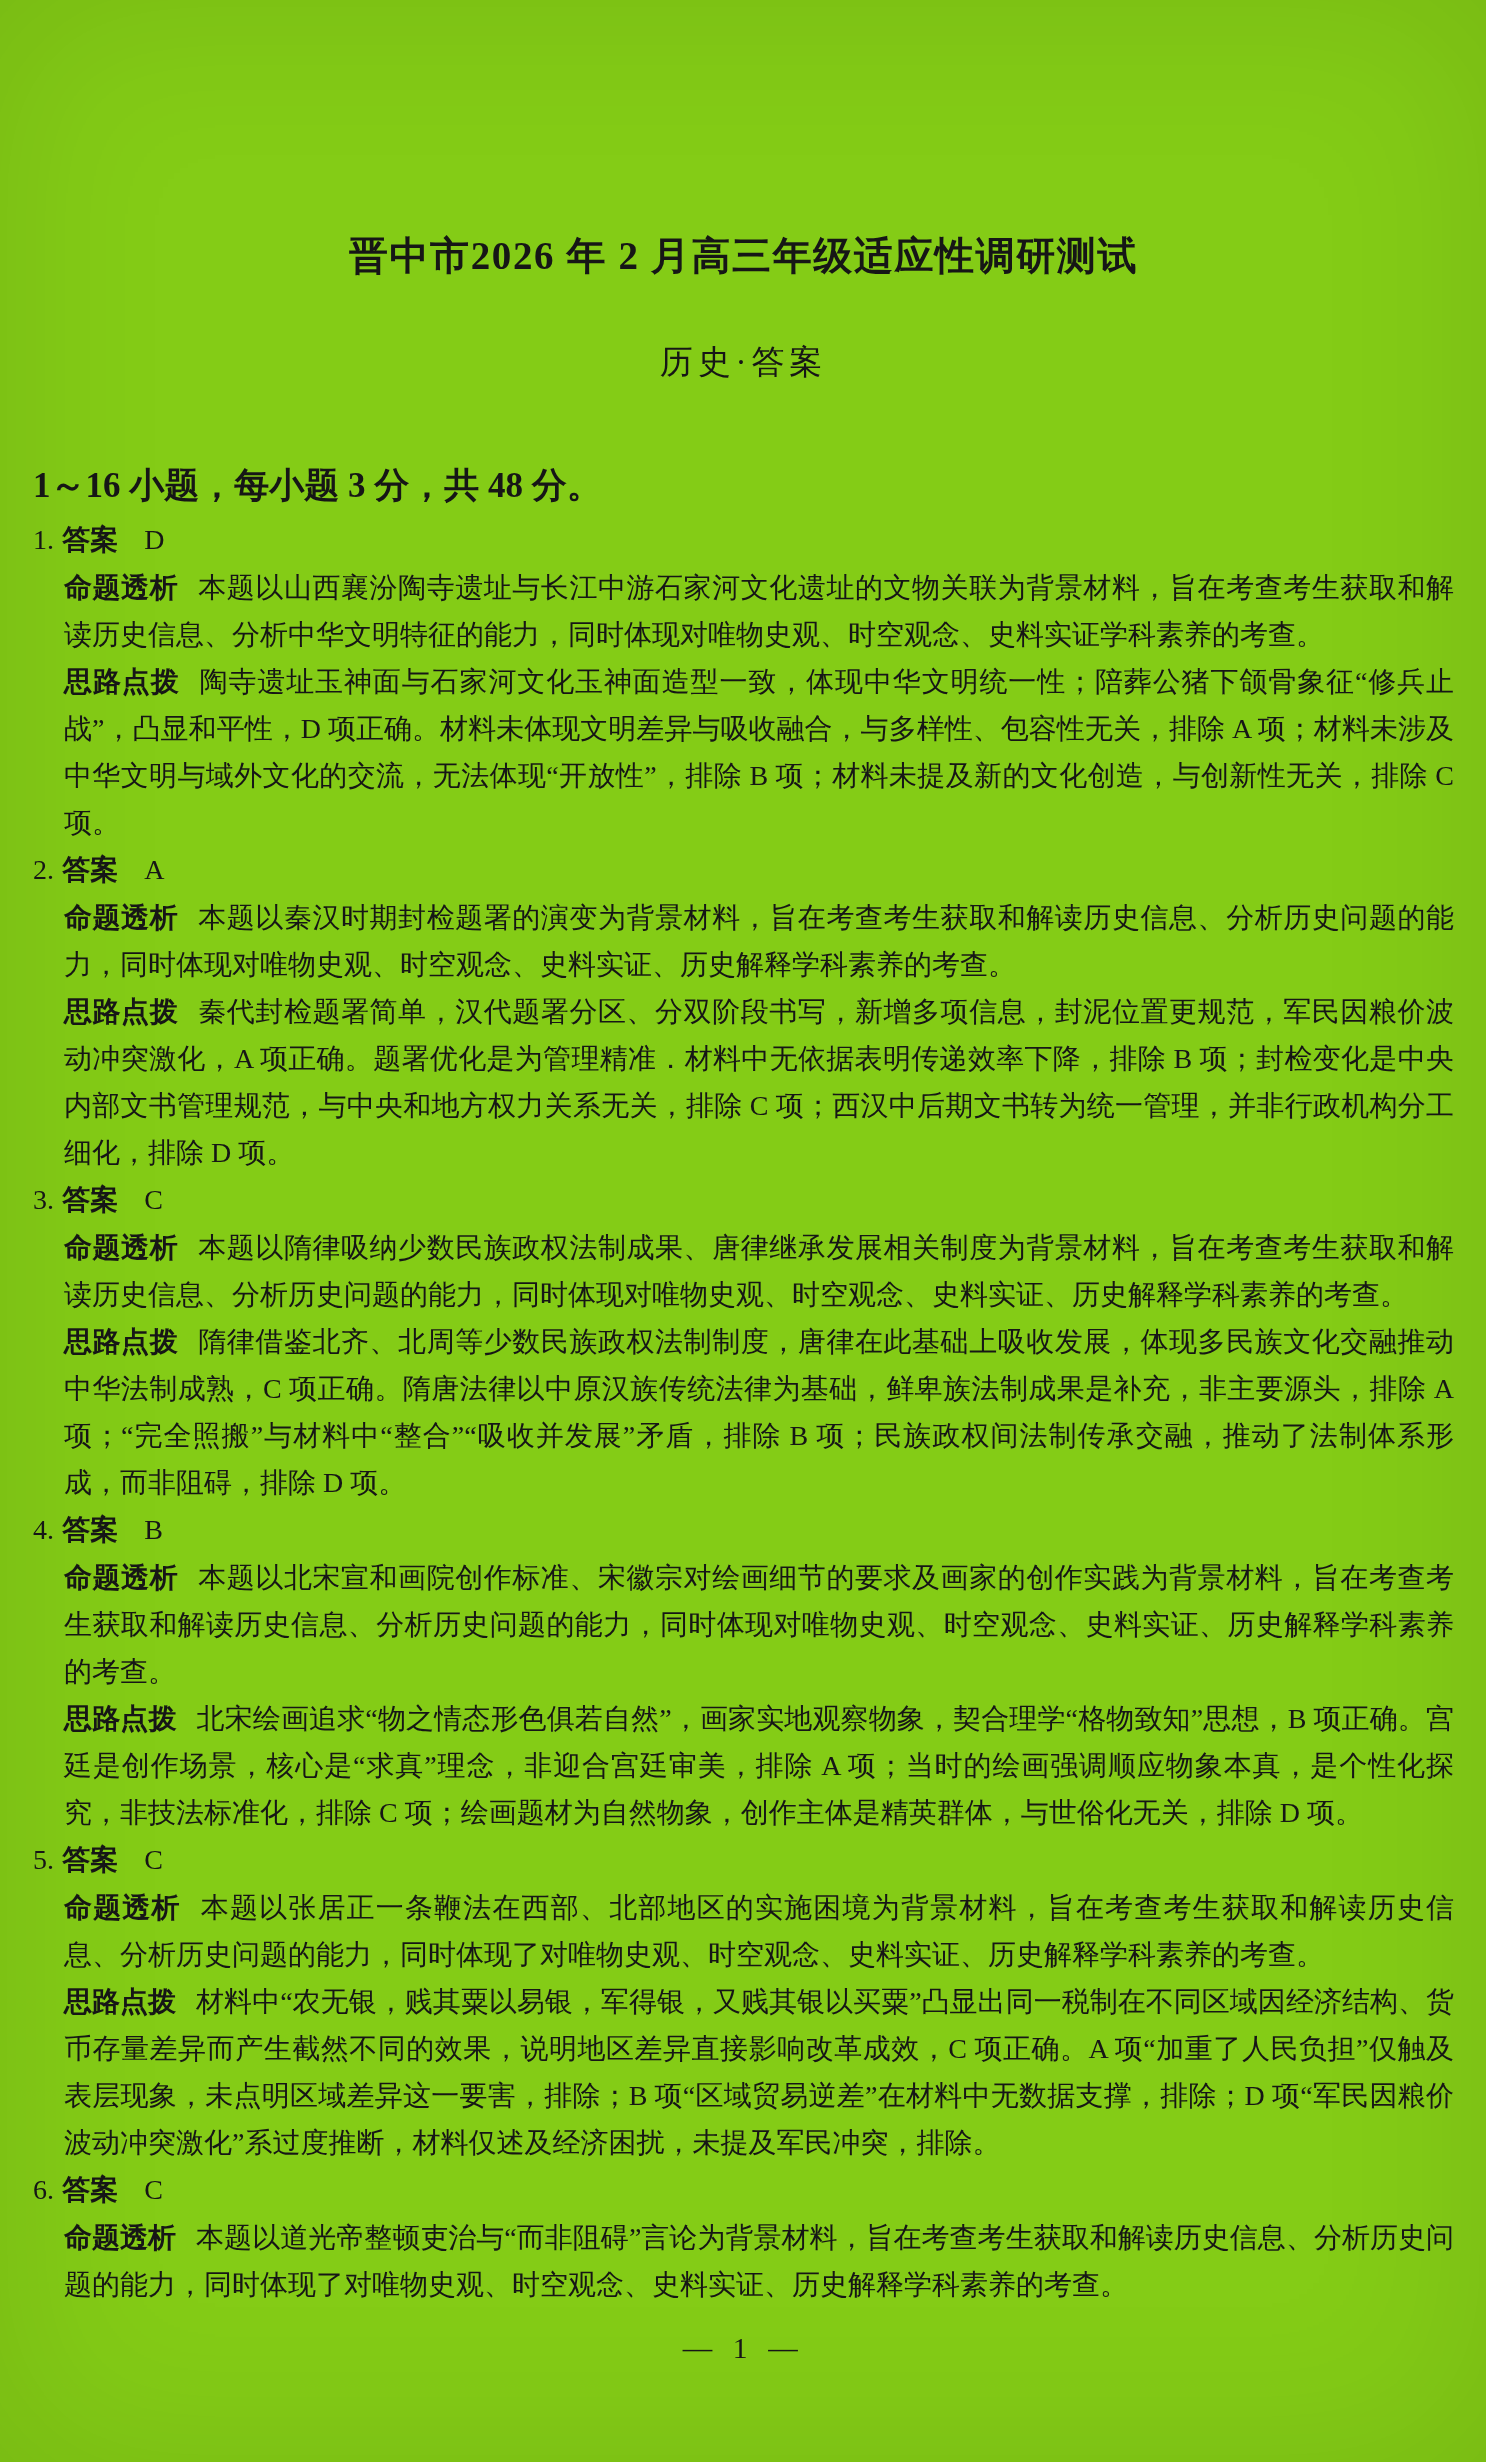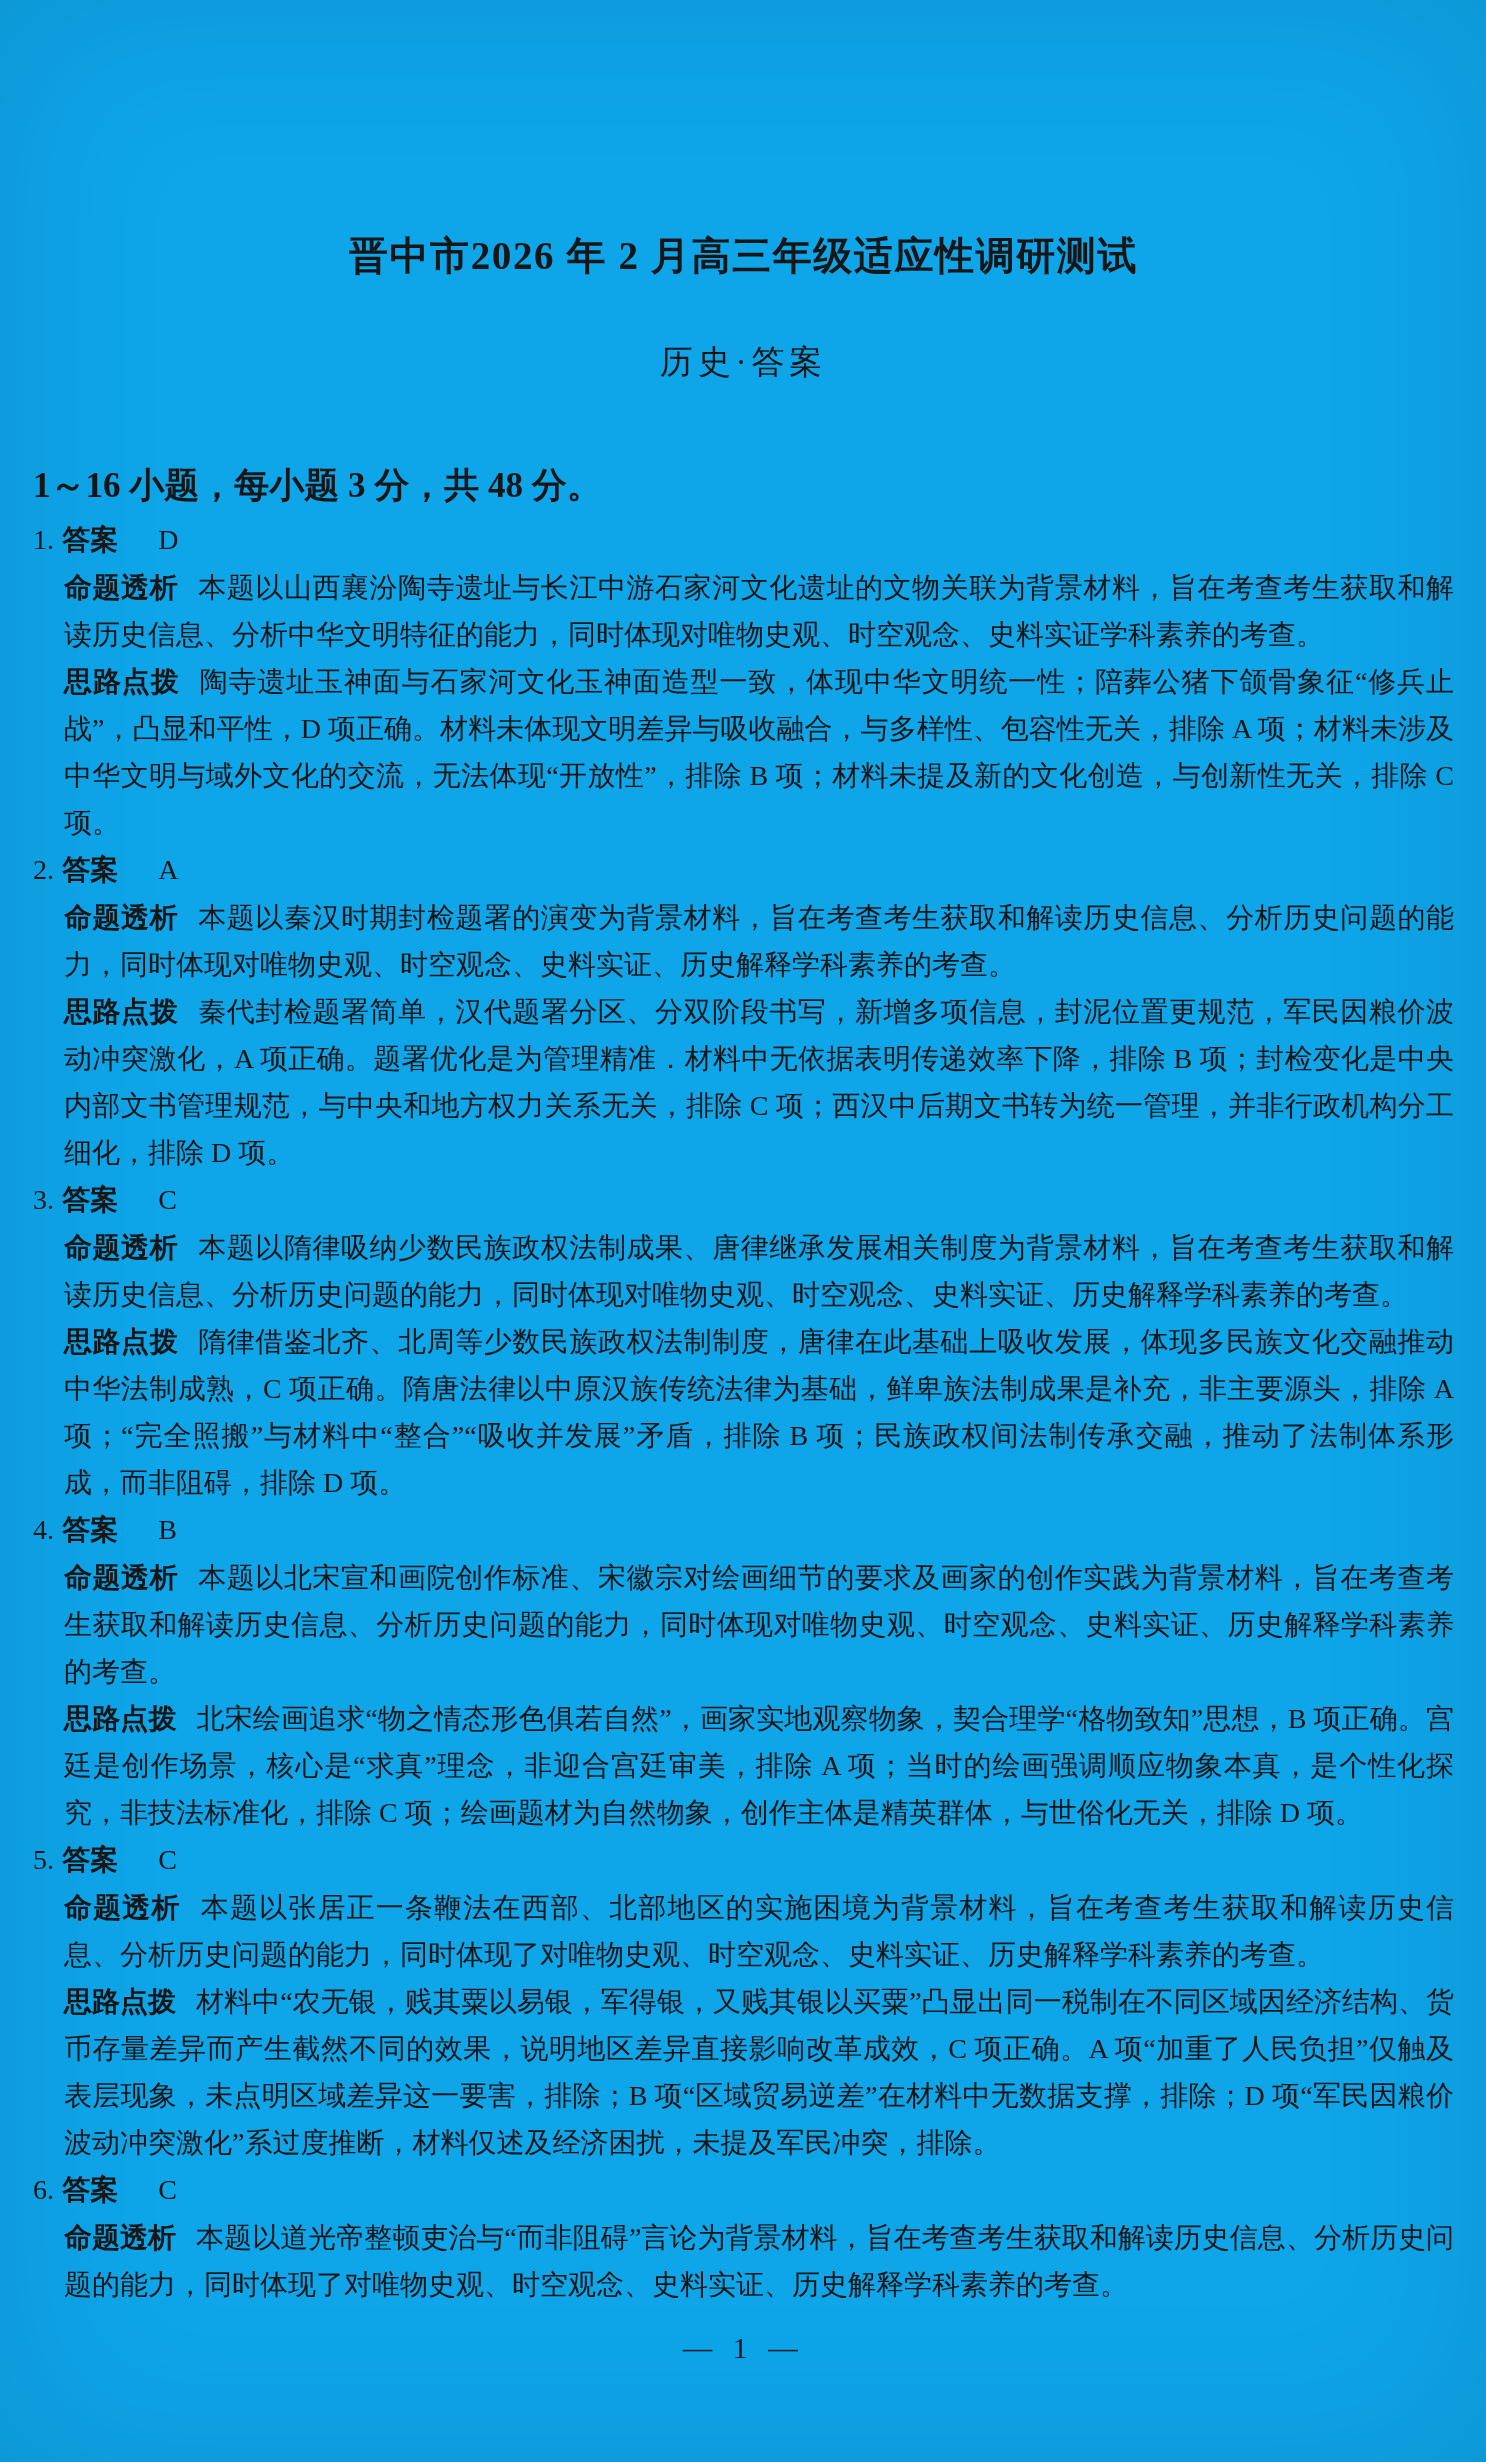--- a/index.html
+++ b/index.html
@@ -6,21 +6,21 @@
     margin: 0;
     padding: 0;
     background: #b9b8b4;
     font-family: "Liberation Serif", "DejaVu Serif", serif;
   }
   .sheet {
     position: relative;
     width: 1487px;
     height: 2462px;
     margin: 0 auto;
-    background: #0ea5e9;
+    background: #84cc16;
     box-shadow: inset 0 0 180px rgba(0,0,0,0.10);
     color: #161616;
     box-sizing: border-box;
     padding: 229px 33px 0 33px;
     overflow: hidden;
   }
   .title {
     margin: 0 0 57px 0;
     text-align: center;
     font-size: 39px;
@@ -42,21 +42,21 @@
   .intro b { font-weight: bold; }
   .question { margin: 0; }
   .q-head {
     margin: 0;
     font-size: 28px;
     line-height: 48px;
   }
   .q-head .qnum { margin-right: 8.2px; }
   .q-head .lbl {
     font-weight: bold;
-    margin-right: 40px;
+    margin-right: 26px;
     font-family: "Liberation Sans", "DejaVu Sans", sans-serif;
   }
   .q-head .ans { font-size: 28px; }
   .q-para {
     margin: 0 0 0 31px;
     font-size: 28px;
     line-height: 47px;
     text-align: justify;
     text-justify: inter-ideograph;
   }

